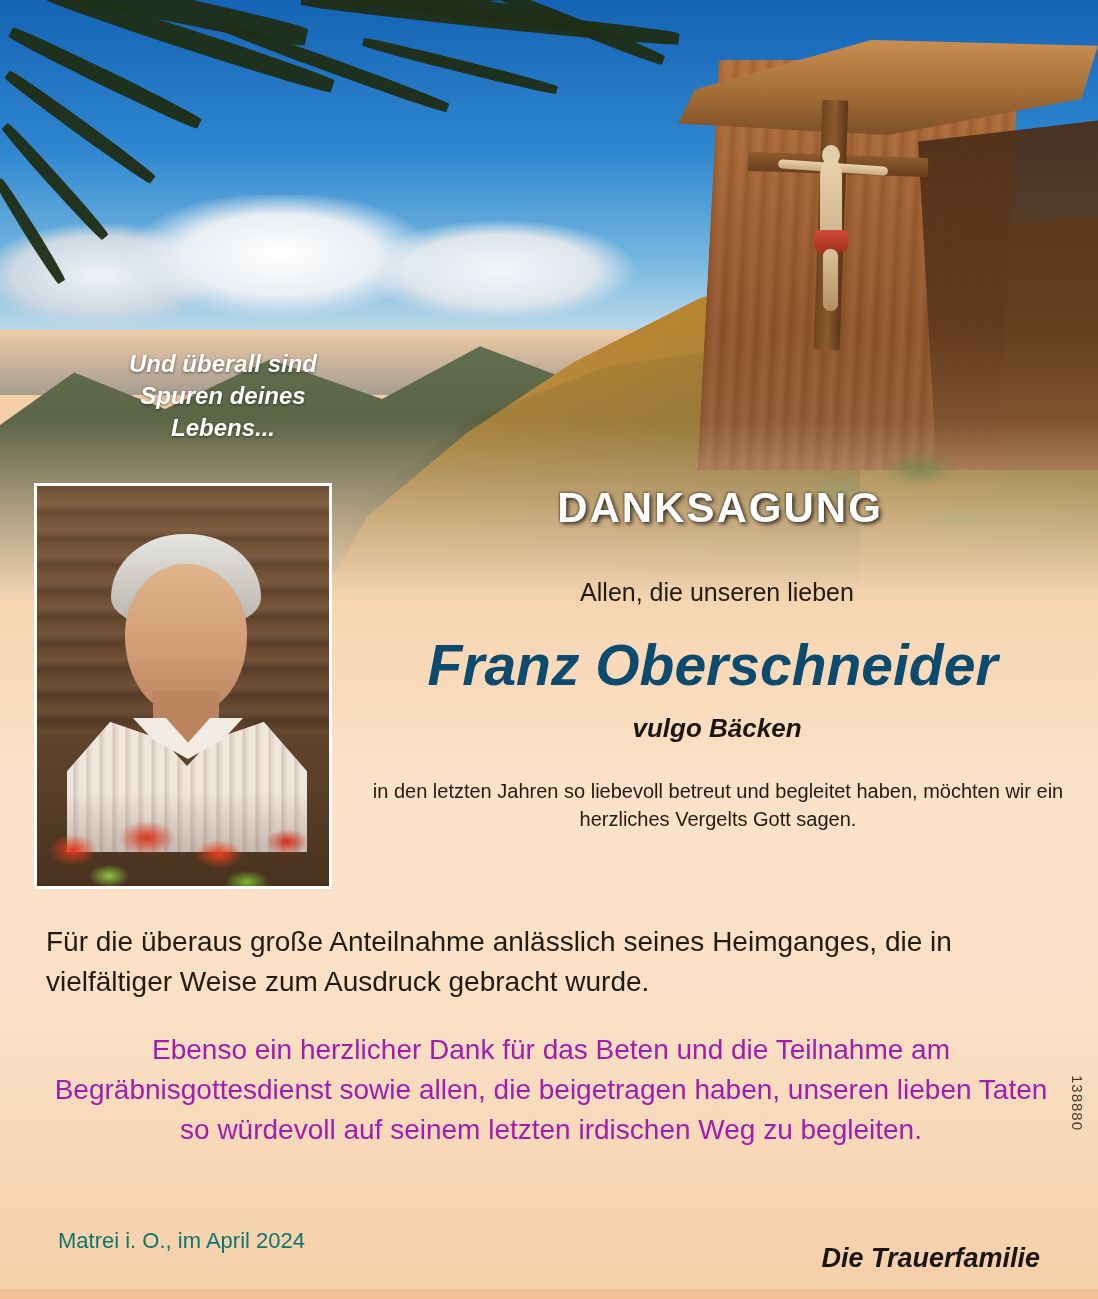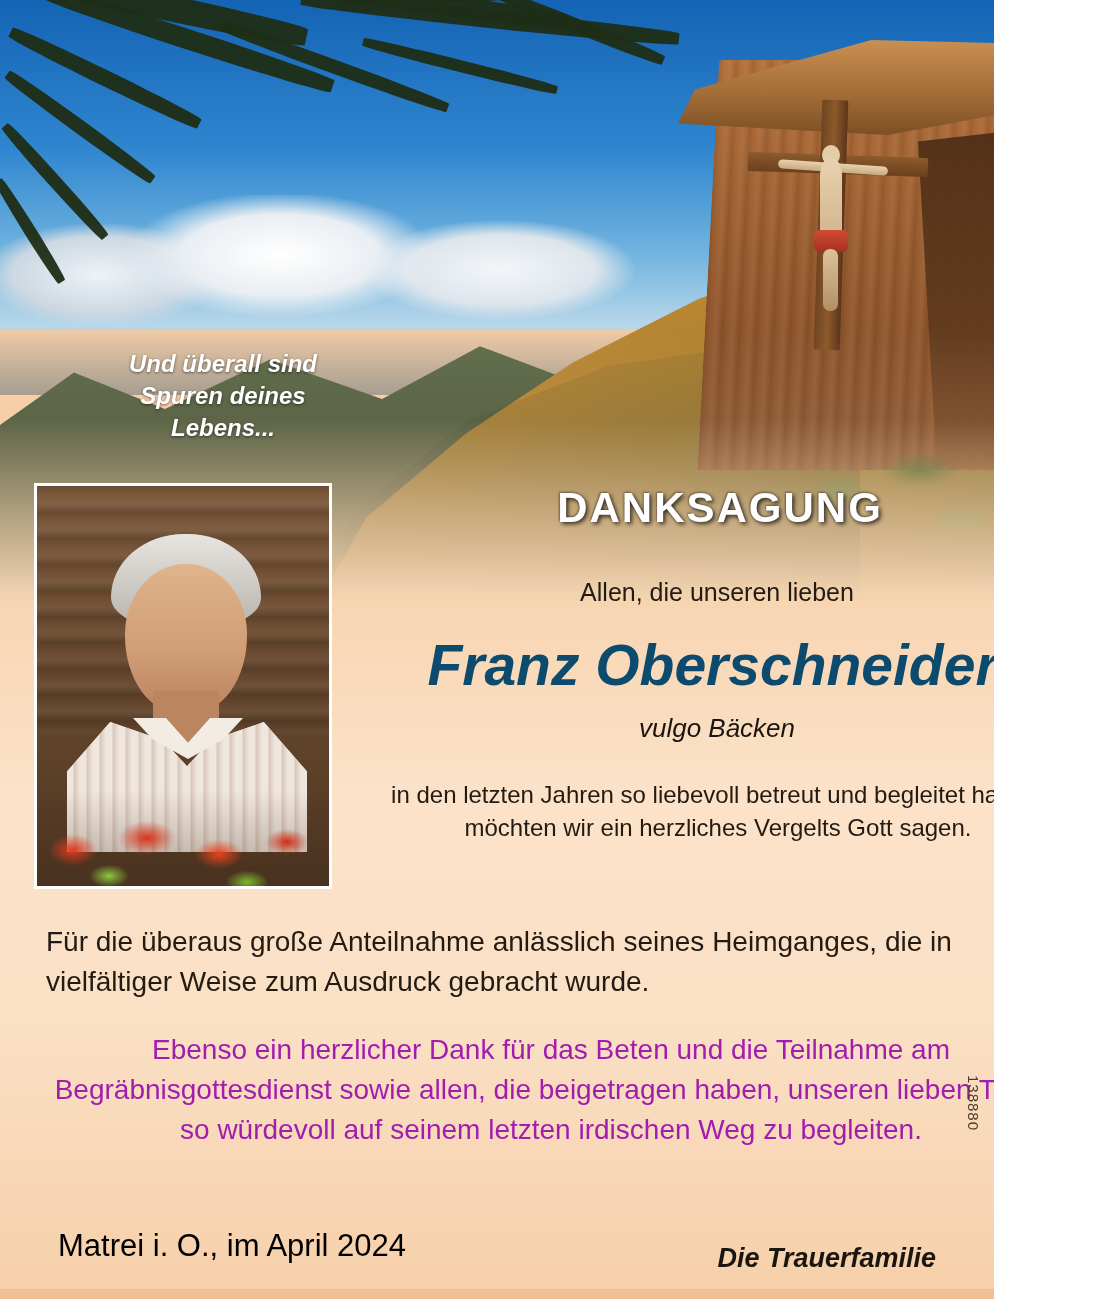--- a/index.html
+++ b/index.html
@@ -5,21 +5,21 @@
   html, body {
     margin: 0;
     padding: 0;
     background: #ffffff;
   }
   body {
     font-family: "Liberation Sans", sans-serif;
   }
   .page {
     position: relative;
-    width: 994px;
+    width: 1098px;
     height: 1299px;
     overflow: hidden;
     background: #f6cfa9;
   }
 
   
   .photo {
     position: absolute;
     left: 0;
     top: 0;
@@ -355,32 +355,32 @@
     white-space: nowrap;
   }
 
   .vulgo {
     position: absolute;
     left: 352px;
     top: 713px;
     width: 730px;
     text-align: center;
     font-size: 26px;
-    font-weight: normal;
+    font-weight: bold;
     font-style: italic;
     color: #1b1510;
   }
 
   .para-right {
     position: absolute;
     left: 368px;
     top: 778px;
     width: 700px;
     text-align: center;
-    font-size: 24px;
+    font-size: 20px;
     line-height: 1.38;
     color: #231a12;
   }
 
   .para-wide-1 {
     position: absolute;
     left: 46px;
     top: 922px;
     width: 1010px;
     font-size: 28px;
@@ -396,22 +396,22 @@
     text-align: center;
     font-size: 28px;
     line-height: 1.42;
     color: #a21caf;
   }
 
   .footer-left {
     position: absolute;
     left: 58px;
     top: 1228px;
-    font-size: 31px;
-    color: #000000;
+    font-size: 22px;
+    color: #0f766e;
   }
   .footer-right {
     position: absolute;
     right: 58px;
     top: 1228px;
     font-size: 27px;
     font-style: italic;
     font-weight: bold;
     color: #1b1510;
     margin-top: 15px;

